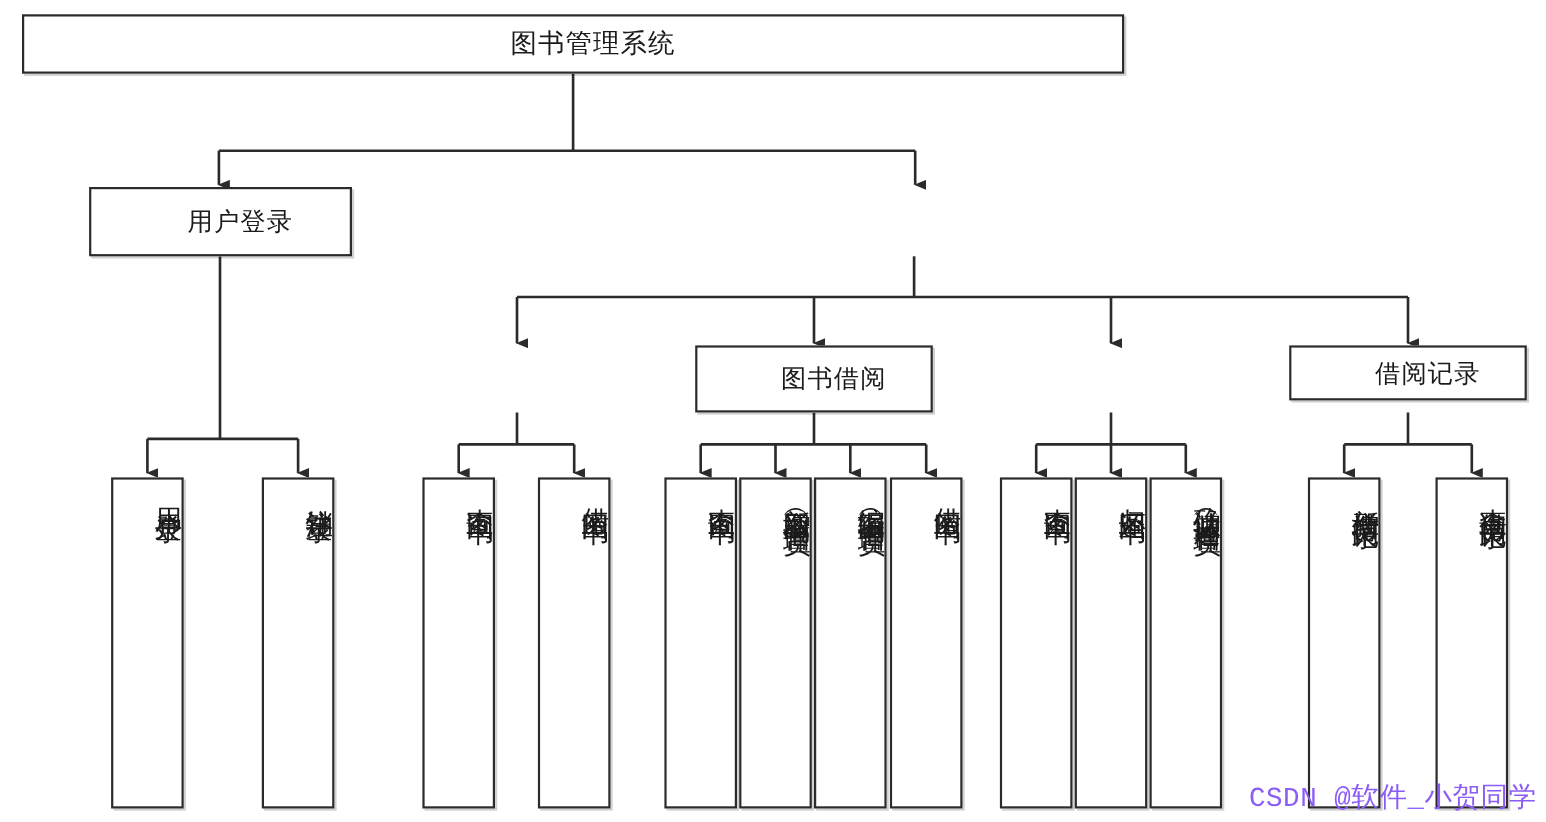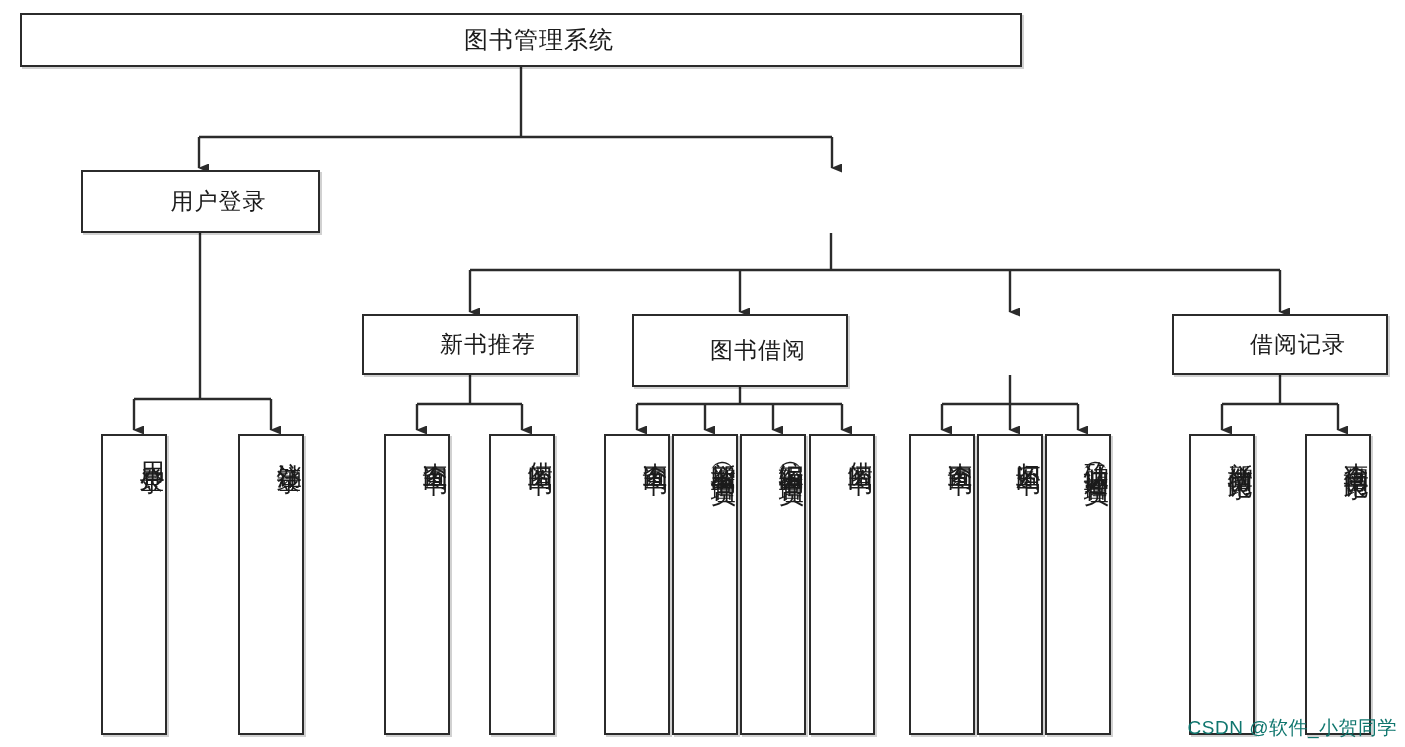--- a/index.html
+++ b/index.html
@@ -61,26 +61,26 @@
     text-orientation: upright;
     font-size: 25px;
     line-height: 1.02;
     letter-spacing: 3px;
     white-space: pre;
   }
   .watermark {
     position: absolute;
     right: 8px;
     bottom: 6px;
-    font-size: 19px;
-    color: #0f766e;
+    font-size: 25px;
+    color: #8b5cf6;
     letter-spacing: 0.5px;
     z-index: 3;
     white-space: nowrap;
-    font-family: Liberation Sans, sans-serif;
+    font-family: Liberation Mono, monospace;
   }
 </style>
 </head>
 <body>
 
 <div id="canvas">
 
   <svg id="wires" viewBox="0 0 1405 747" xmlns="http://www.w3.org/2000/svg">
     <defs>
       <marker id="arrow" markerWidth="9" markerHeight="11" refX="4.5" refY="10" orient="auto" markerUnits="userSpaceOnUse">
@@ -133,27 +133,24 @@
   </svg>
 
   <div class="node tier-root" style="left:20px; top:13px; width:1002px; height:54px;">
     <span class="node-label">图书管理系统</span>
   </div>
 
   <div class="node tier-2" style="left:81px; top:170px; width:239px; height:63px;">
     <span class="node-label">用户登录</span>
   </div>
 
-  <div class="node tier-3" style="left:362px; top:314px; width:216px; height:61px;">
-    <span class="node-label">新书推荐</span>
-  </div>
-  <div class="node tier-3" style="left:632px; top:314px; width:216px; height:73px;">
+  <div class="node tier-3" style="left:632px; top:314px; width:216px; height:61px;">
     <span class="node-label">图书借阅</span>
   </div>
-  <div class="node tier-3" style="left:1172px; top:314px; width:216px; height:61px;">
+  <div class="node tier-3" style="left:1172px; top:314px; width:216px; height:50px;">
     <span class="node-label">借阅记录</span>
   </div>
 
   <div class="node leaf" style="left:101px; top:434px; width:66px; height:301px;">
     <span class="node-label">用户登录</span>
   </div>
   <div class="node leaf" style="left:238px; top:434px; width:66px; height:301px;">
     <span class="node-label">注销登录</span>
   </div>
 

